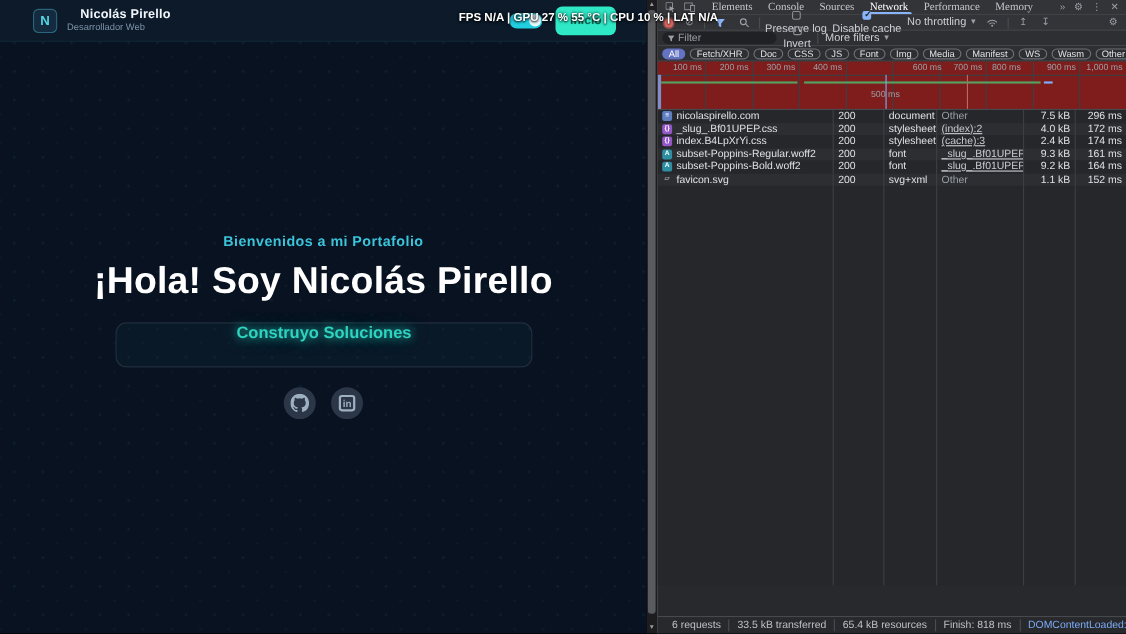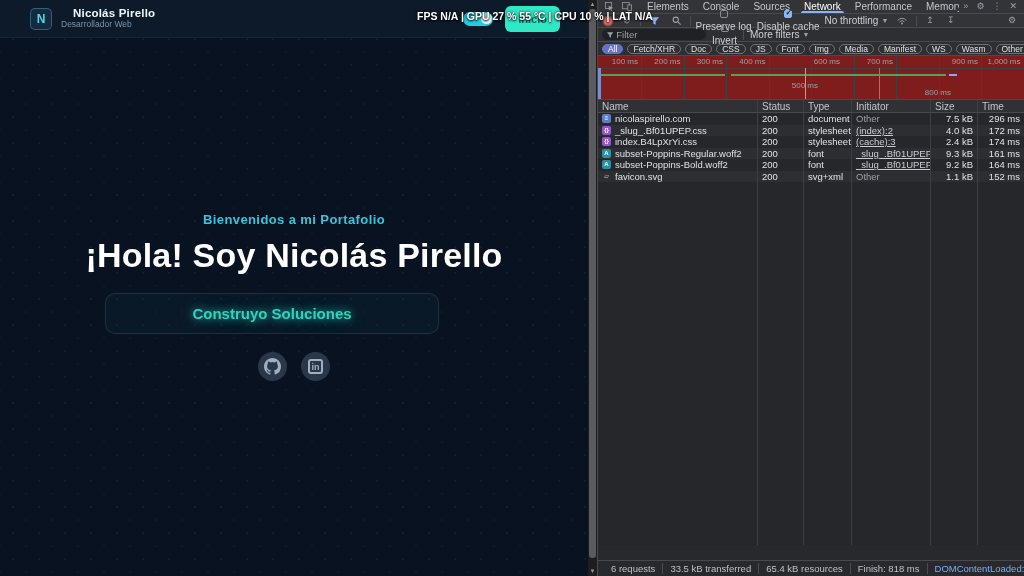--- a/index.html
+++ b/index.html
@@ -57,24 +57,24 @@
   .hero { position:absolute; left:0; top:0; width:588px; text-align:center; }
   .hero-kicker {
     position:absolute; top:212px; width:100%;
     color:#3bc4da; font-size:13px; font-weight:bold; letter-spacing:0.4px;
   }
   .hero-title {
     position:absolute; top:236px; width:100%;
     color:#ffffff; font-size:34px; font-weight:800; letter-spacing:0.2px;
   }
   .hero-box {
-    position:absolute; left:105px; top:293px; width:334px; height:41px;
+    position:absolute; left:105px; top:293px; width:379px; height:41px;
     border:1px solid rgba(148,163,184,0.16); border-radius:10px;
     background:rgba(17,44,58,0.28);
-    display:flex; align-items:center; justify-content:center;
+    display:flex; align-items:flex-start; justify-content:center;
   }
   .hero-tagline {
     color:#2dd4bf; font-size:15px; font-weight:bold;
     text-shadow:0 0 9px rgba(45,212,191,0.85), 0 0 18px rgba(45,212,191,0.4);
   }
   .social-row { position:absolute; top:352px; left:0; width:100%; display:flex; justify-content:center; gap:14px; }
   .social-btn {
     width:29px; height:29px; border-radius:50%; background:#2b3748;
     display:flex; align-items:center; justify-content:center; cursor:pointer;
   }
@@ -102,21 +102,21 @@
   }
   .dt-tabbar {
     height:14px; background:#333438; border-bottom:1px solid #47494d;
     display:flex; align-items:center; padding:0 3px;
   }
   .dt-icon { color:#9aa0a6; font-size:9px; padding:0 4px; cursor:pointer; line-height:13px; }
   .dt-icon svg { display:block; }
   .dt-tabs { display:flex; align-items:stretch; height:100%; margin-left:4px; flex:1; overflow:hidden; }
   .dt-tab {
     padding:0 7px; display:flex; align-items:center; color:#c3c6ca;
-    font-size:10px; cursor:pointer; white-space:nowrap; position:relative;
+    font-size:10px; cursor:pointer; white-space:nowrap; position:relative;font-family:Liberation Serif, serif;
   }
   .dt-tab.active { color:#ffffff; }
   .dt-tab.active::after {
     content:""; position:absolute; left:4px; right:4px; bottom:0; height:2px;
     background:#8ab4f8; border-radius:2px 2px 0 0;
   }
   .dt-toolbar {
     height:14px; background:#333438; border-bottom:1px solid #47494d;
     display:flex; align-items:center; padding:0 4px; gap:5px;
   }
@@ -374,45 +374,37 @@
       <div class="tl-label" style="left: 43px;">100 ms</div>
       <div class="tl-line" style="left: 85.5px;"></div>
       <div class="tl-label" style="left: 85.5px;">200 ms</div>
       <div class="tl-line" style="left: 128px;"></div>
       <div class="tl-label" style="left: 128px;">300 ms</div>
       <div class="tl-line" style="left: 170.5px;"></div>
       <div class="tl-label" style="left: 170.5px;">400 ms</div>
       <div class="tl-line" style="left: 213px;"></div>
       <div class="tl-label" style="left: 223px; margin-top: 24px;">500 ms</div>
       <div class="tl-line" style="left: 255.5px;"></div>
-      <div class="tl-label" style="left: 245px;">600 ms</div>
+      <div class="tl-label" style="left: 261px;">600 ms</div>
       <div class="tl-line" style="left: 298px;"></div>
       <div class="tl-label" style="left: 298px;">700 ms</div>
       <div class="tl-line" style="left: 340.5px;"></div>
-      <div class="tl-label" style="left: 356px; margin-top: 31px;">800 ms</div>
+      <div class="tl-label" style="left: 333px;">800 ms</div>
       <div class="tl-line" style="left: 383px;"></div>
       <div class="tl-label" style="left: 383px;">900 ms</div>
       <div class="tl-line" style="left: 425.5px;"></div>
       <div class="tl-label" style="left: 425.5px;">1,000 ms</div>
       <div class="tl-activity " style="left: 3.4px; width: 124.1px;"></div>
       <div class="tl-activity " style="left: 132.6px; width: 215.9px;"></div>
       <div class="tl-activity blue-tip" style="left: 350.625px; width: 8.5px;"></div>
       <div class="tl-event dcl" style="left: 206.975px;"></div>
       <div class="tl-event load" style="left: 280.925px;"></div>
     </div>
 
   <div class="dt-grid">
-    <div class="grid-header" id="grid-header">
-        <div class="hcell">Name</div>
-        <div class="hcell">Status</div>
-        <div class="hcell">Type</div>
-        <div class="hcell">Initiator</div>
-        <div class="hcell">Size</div>
-        <div class="hcell">Time</div>
-      </div>
     <div id="grid-rows">
         <div class="grid-row">
           <div class="cell">
             <span class="req-icon document">≡</span>
             <span>nicolaspirello.com</span>
           </div>
           <div class="cell">200</div>
           <div class="cell">document</div>
           <div class="cell">
             <span class="dim">Other</span>

